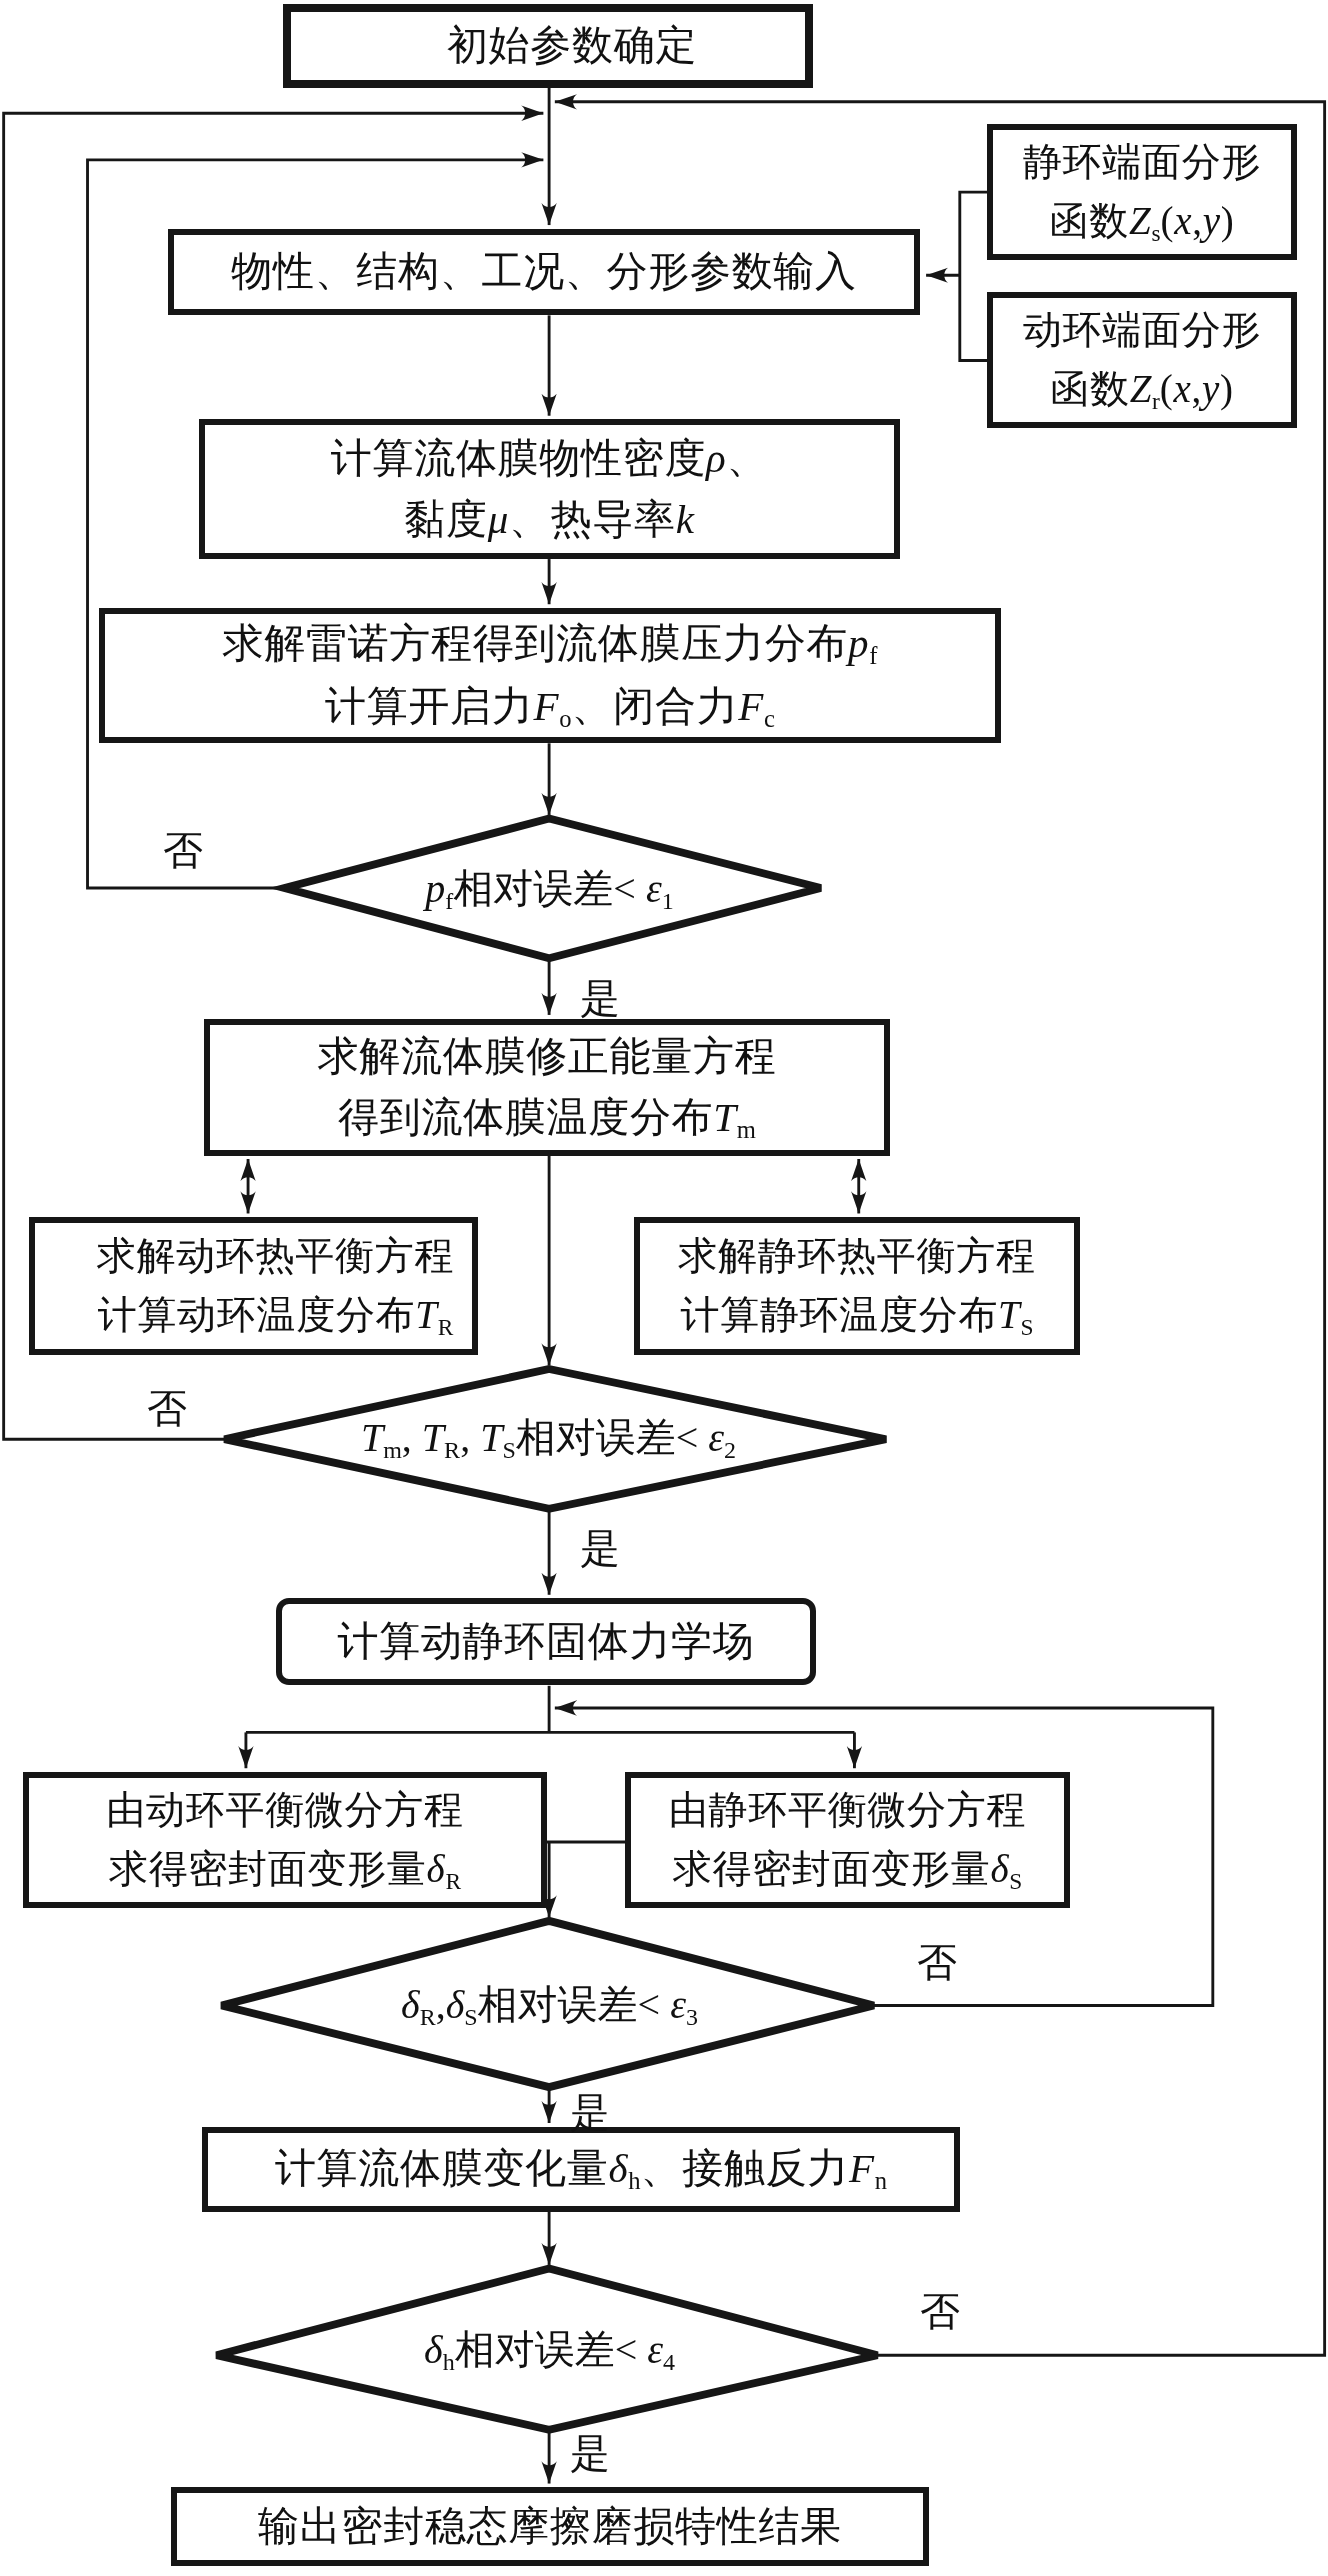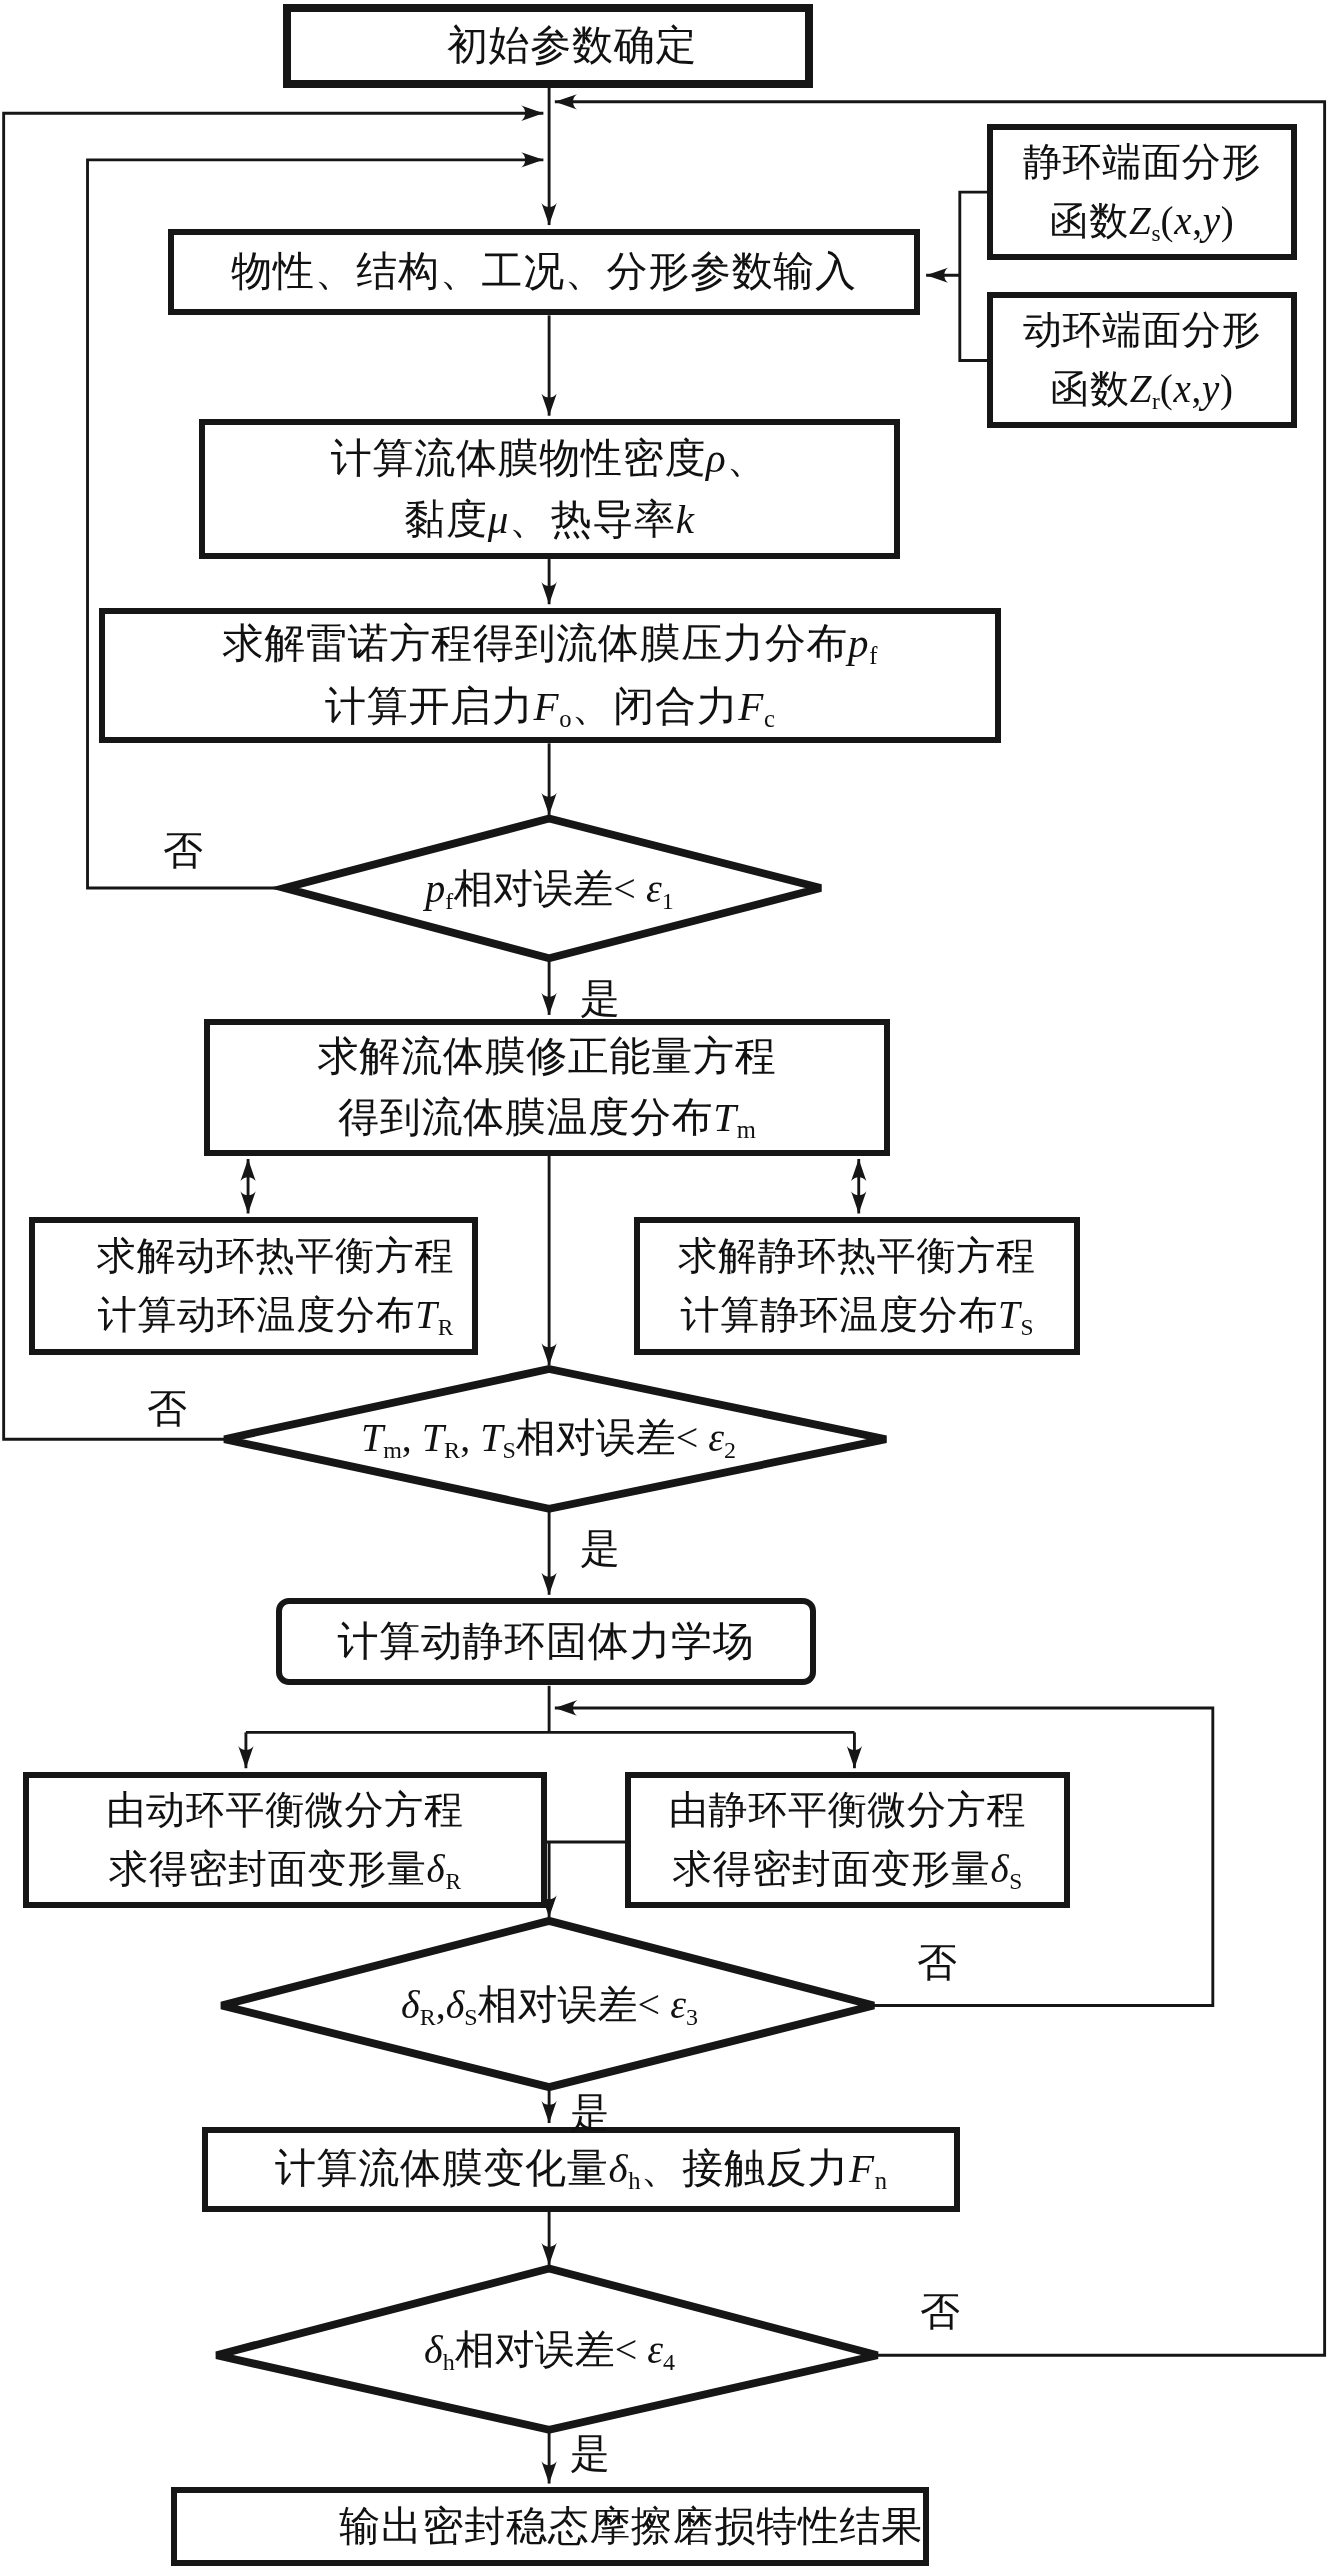--- a/index.html
+++ b/index.html
@@ -130,21 +130,21 @@
 
   <div class="node" style="left:625px;top:1772px;width:445px;height:136px;font-size:39px;">
       <div class="tline"><span>由静环平衡微分方程</span></div>
       <div class="tline"><span>求得密封面变形量</span><span class="it">δ</span><span class="sb">S</span></div>
     </div>
 
   <div class="node" style="left:170px;top:2127px;width:758px;height:85px;margin-left:32px;">
       <div class="tline"><span>计算流体膜变化量</span><span class="it">δ</span><span class="sb">h</span><span>、接触反力</span><span class="it">F</span><span class="sb">n</span></div>
     </div>
 
-  <div class="node" style="left:171px;top:2487px;width:758px;height:79px;align-items:flex-end;">
+  <div class="node" style="left:171px;top:2487px;width:758px;height:79px;">
       <div class="tline"><span>输出密封稳态摩擦磨损特性结果</span></div>
     </div>
 
   <div class="dtext" style="left:277px;top:854px;width:545px;height:72px;">
       <div class="tline"><span class="it">p</span><span class="sb">f</span><span>相对误差&lt; </span><span class="it">ε</span><span class="sb">1</span></div>
     </div>
   <div class="dtext" style="left:226px;top:1403px;width:645px;height:72px;">
       <div class="tline"><span class="it">T</span><span class="sb">m</span><span>, </span><span class="it">T</span><span class="sb">R</span><span>, </span><span class="it">T</span><span class="sb">S</span><span>相对误差&lt; </span><span class="it">ε</span><span class="sb">2</span></div>
     </div>
   <div class="dtext" style="left:277px;top:1970px;width:545px;height:72px;">

